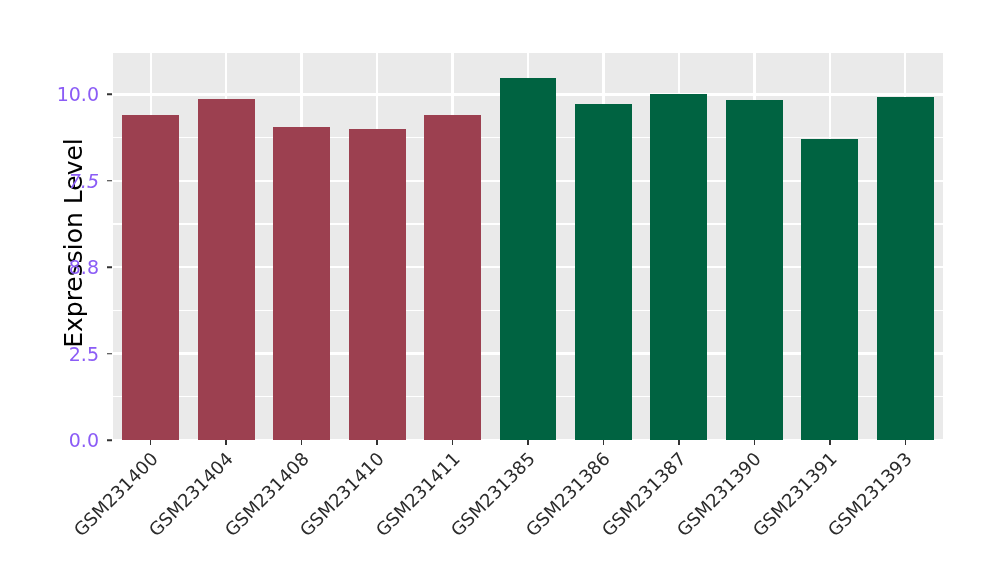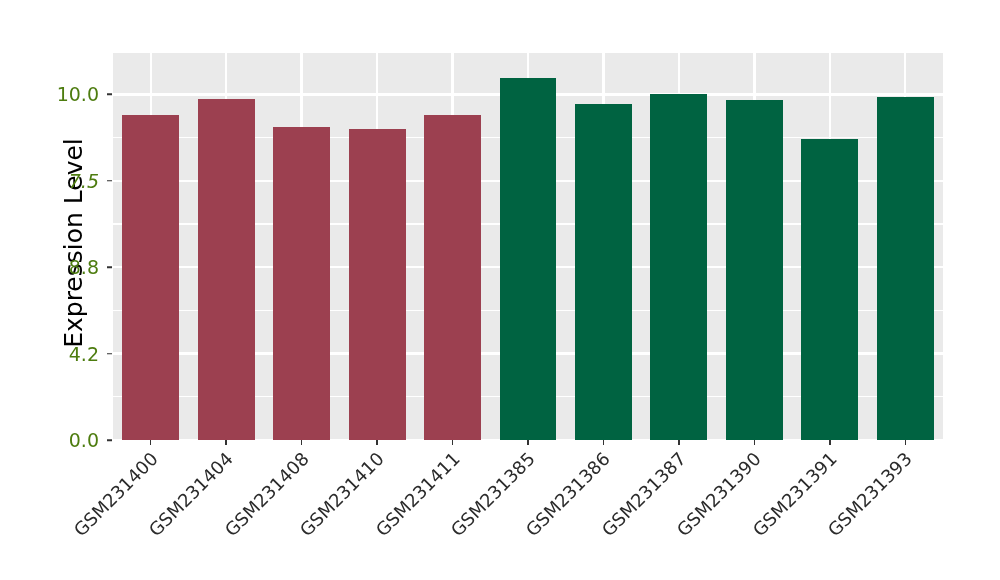--- a/index.html
+++ b/index.html
@@ -38,21 +38,21 @@
     letter-spacing: 0px;
   }
 
   
   .y-tick-label {
     position: absolute;
     right: 0;
     width: 60px;
     text-align: right;
     font-size: 19px;
-    color: #4d7c0f;
+    color: #8b5cf6;
     transform: translateY(-50%);
   }
   .y-tick-mark {
     position: absolute;
     width: 5px;
     height: 1.5px;
     background: #333333;
     transform: translateY(-50%);
   }
   #y-axis-area {
@@ -128,21 +128,21 @@
 </style>
 </head>
 <body>
 
 <div id="chart-root">
 
   <div id="y-axis-area">
     <div class="y-axis-title">Expression Level</div>
   <div class="y-tick-label" style="top: 440px; right: 14px;">0.0</div>
       <div class="y-tick-mark" style="top: 440px; left: 107px;"></div>
-      <div class="y-tick-label" style="top: 353.616px; right: 14px;">4.2</div>
+      <div class="y-tick-label" style="top: 353.616px; right: 14px;">2.5</div>
       <div class="y-tick-mark" style="top: 353.616px; left: 107px;"></div>
       <div class="y-tick-label" style="top: 267.232px; right: 14px;">8.8</div>
       <div class="y-tick-mark" style="top: 267.232px; left: 107px;"></div>
       <div class="y-tick-label" style="top: 180.848px; right: 14px; font-style: italic;">7.5</div>
       <div class="y-tick-mark" style="top: 180.848px; left: 107px;"></div>
       <div class="y-tick-label" style="top: 94.4643px; right: 14px;">10.0</div>
       <div class="y-tick-mark" style="top: 94.4643px; left: 107px;"></div>
     </div>
 
   <div id="plot-panel">

